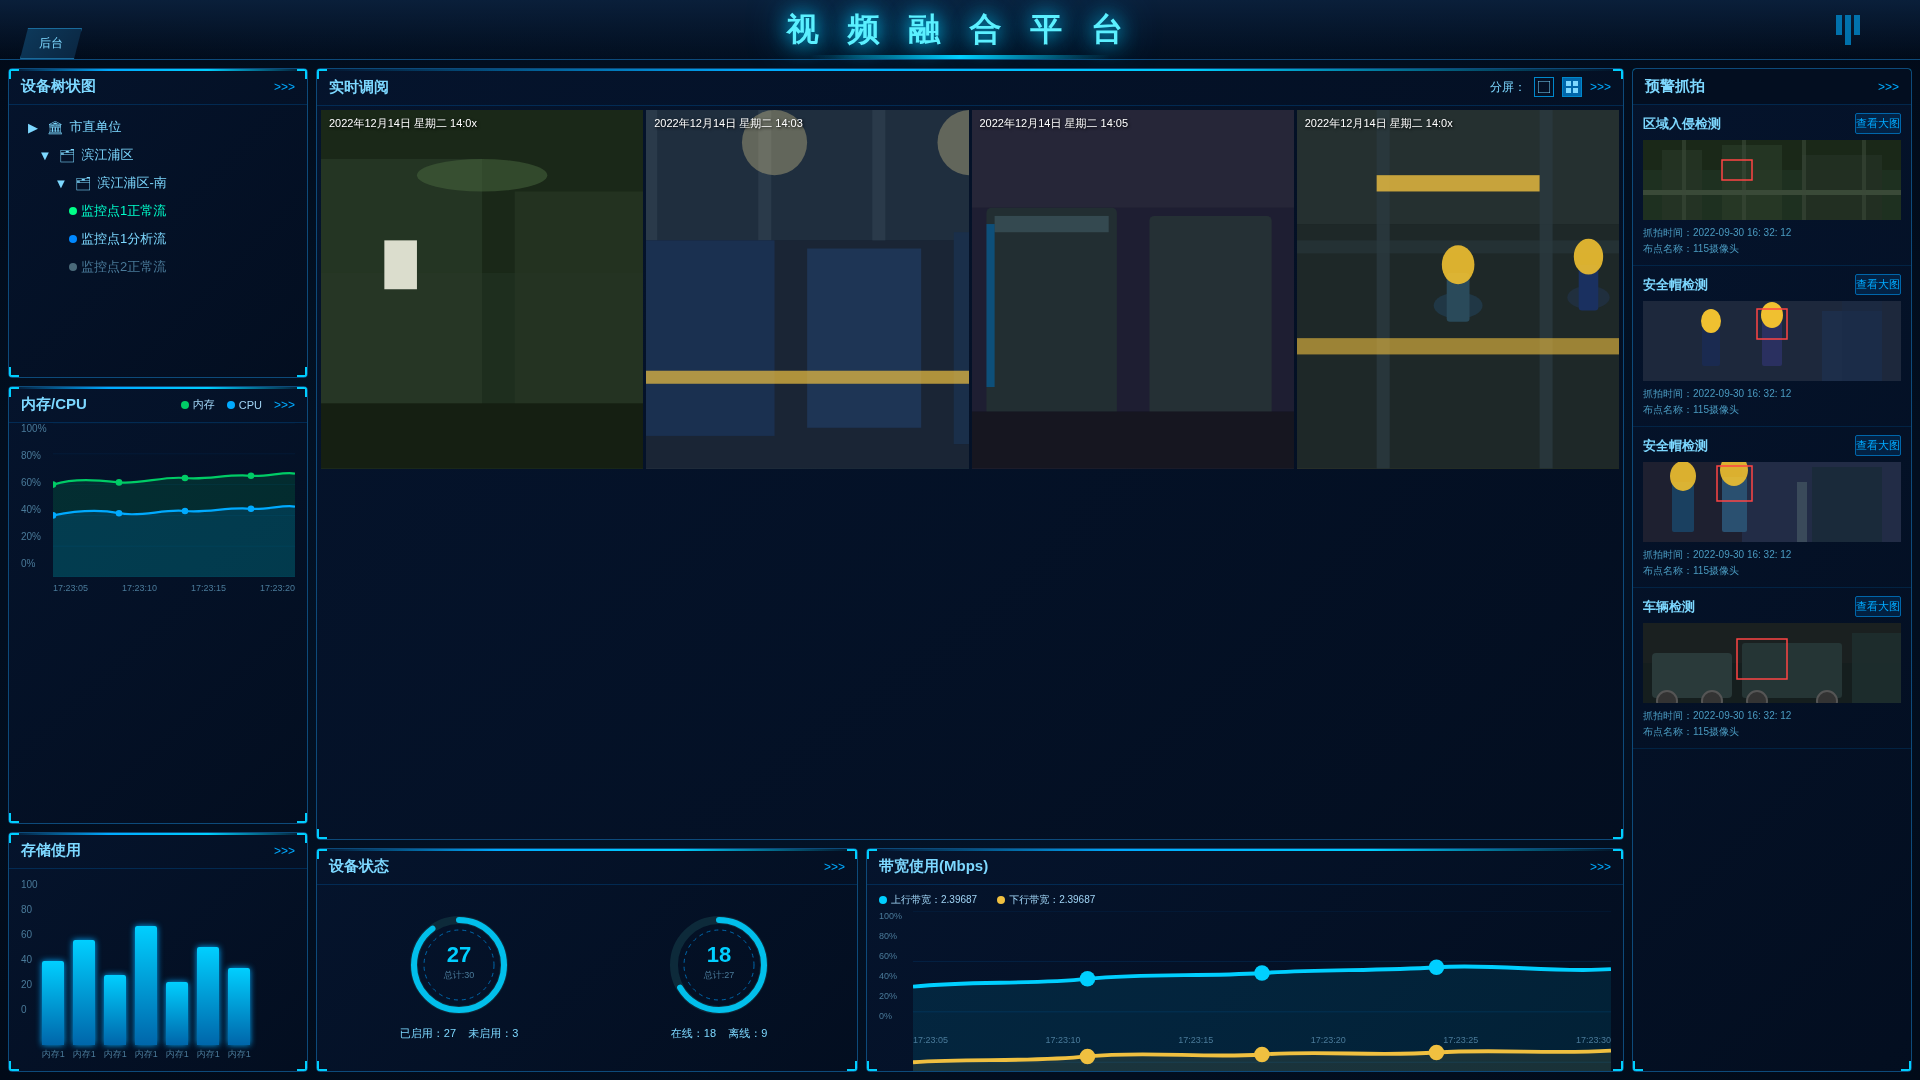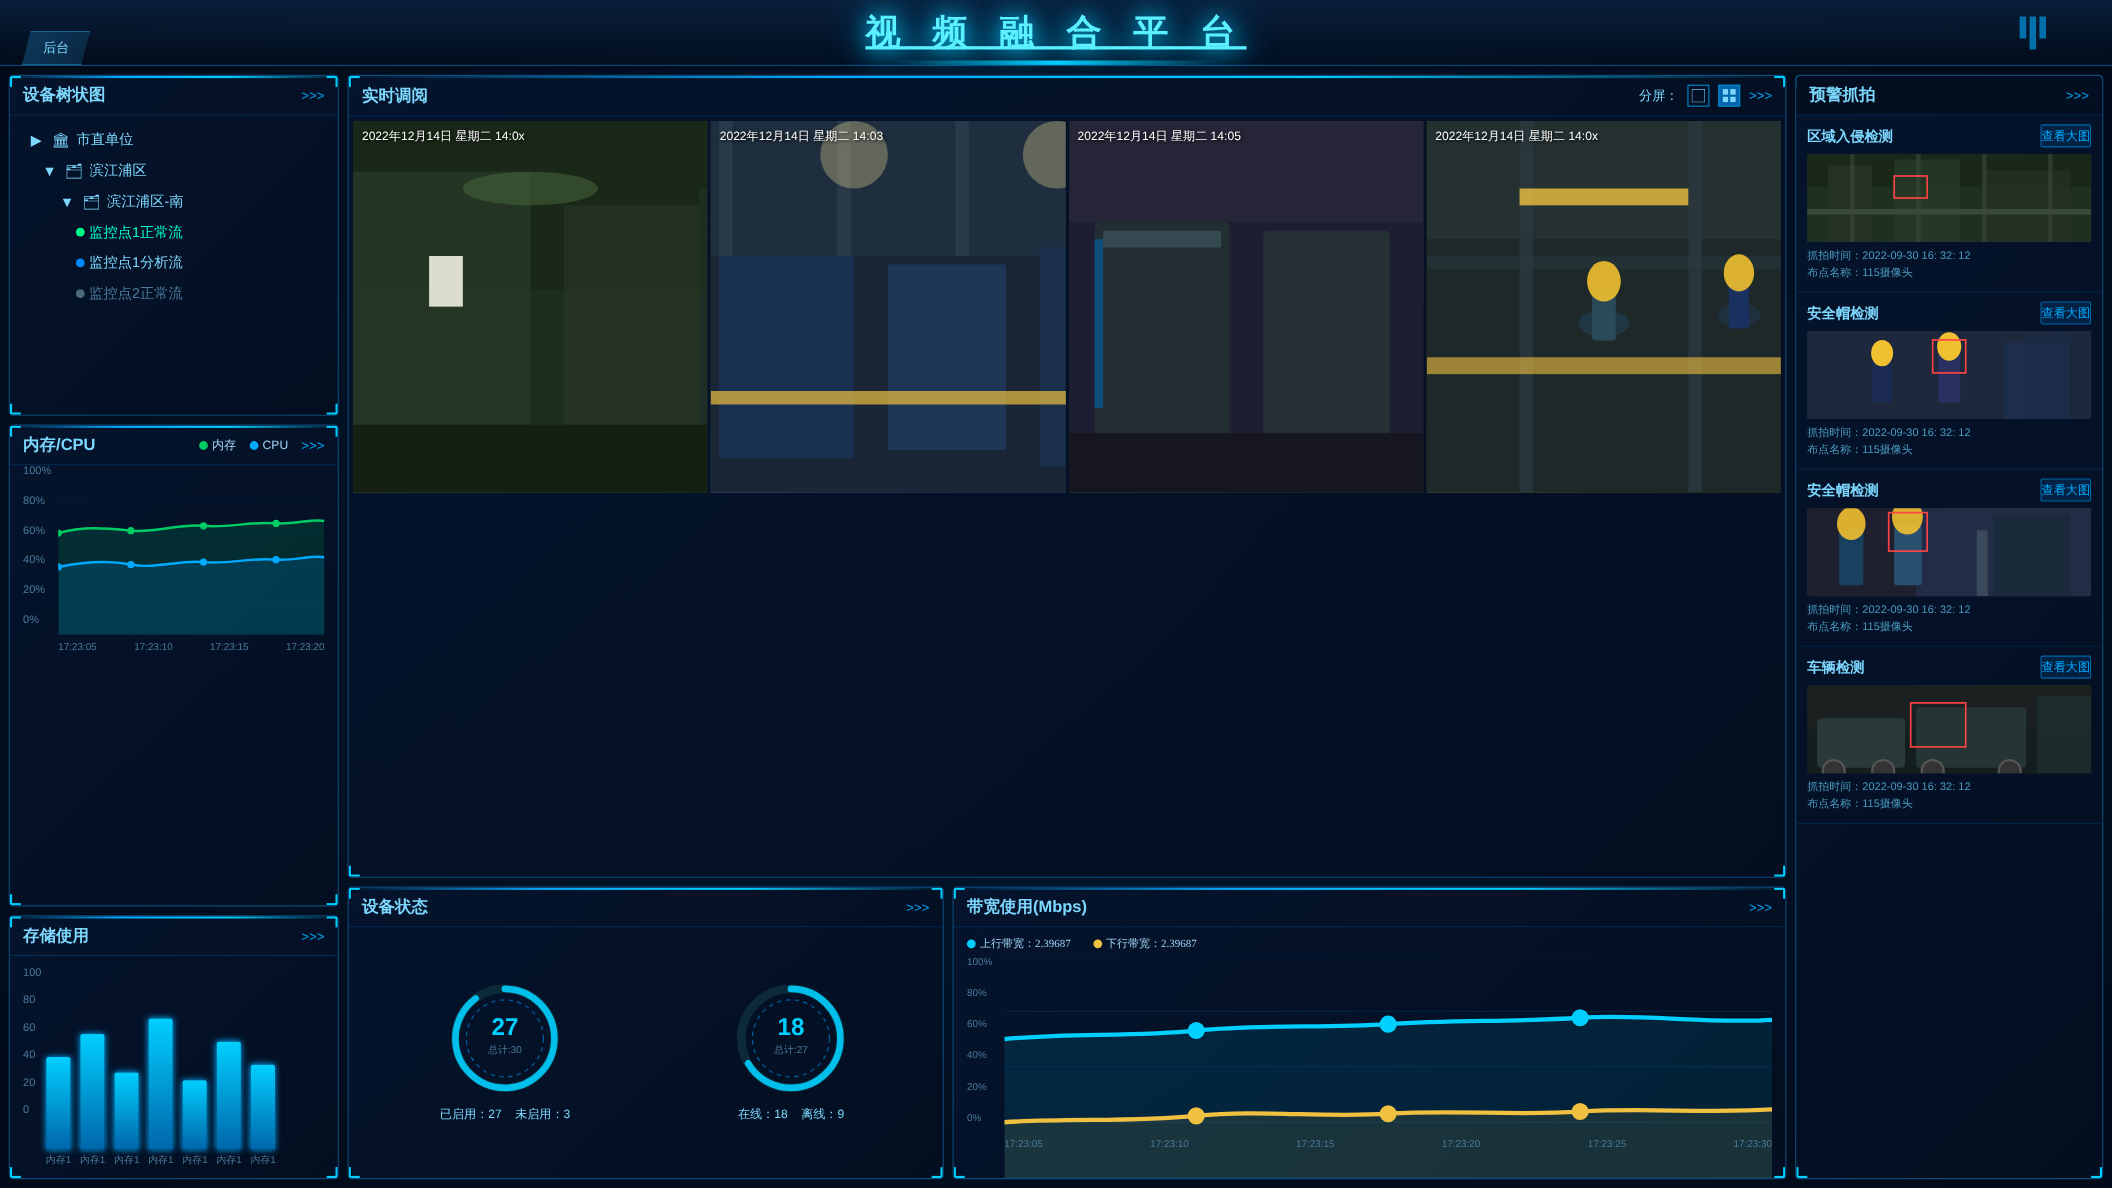--- a/index.html
+++ b/index.html
@@ -24,21 +24,20 @@
       position: relative;
       background: linear-gradient(180deg, #0a1f3a 0%, transparent 100%);
       border-bottom: 1px solid #0d4a7a;
     }
     .header-title {
       font-size: 32px;
       font-weight: bold;
       color: #5bf0ff;
       letter-spacing: 10px;
       text-shadow: 0 0 20px #00cfff, 0 0 40px #0088cc;
-      text-decoration: underline;
     }
     .header-btn {
       position: absolute;
       left: 20px;
       top: 28px;
       background: linear-gradient(135deg, #0d3a5c, #0a2540);
       border: 1px solid #1a6a9a;
       color: #7dd8ff;
       padding: 6px 18px;
       font-size: 12px;
@@ -312,21 +311,21 @@
     
     .video-1 { background: linear-gradient(135deg, #1a2a1a 0%, #2a3a2a 30%, #3a4a3a 50%, #1a3a2a 100%); }
     .video-2 { background: linear-gradient(135deg, #1a2a3a 0%, #2a3a4a 30%, #3a4a5a 50%, #1a3a4a 100%); }
     .video-3 { background: linear-gradient(135deg, #1a1a2a 0%, #2a2a3a 30%, #3a3a4a 50%, #1a2a3a 100%); }
     .video-4 { background: linear-gradient(135deg, #2a2a1a 0%, #3a3a2a 30%, #4a4a3a 50%, #2a3a1a 100%); }
 
     
     .mid-bottom {
       display: flex;
       gap: 8px;
-      height: 266px;
+      height: 224px;
     }
 
     
     .device-status-panel {
       flex: 1;
     }
     .gauges {
       display: flex;
       justify-content: space-around;
       align-items: center;
@@ -764,21 +763,21 @@
         <div class="corner-tl"></div>
           <div class="corner-tr"></div>
           <div class="corner-bl"></div>
           <div class="corner-br"></div>
         <div class="panel-header">
           <span class="panel-title">带宽使用(Mbps)</span>
           <span class="panel-more">&gt;&gt;&gt;</span>
         </div>
         <div class="bw-chart-area">
 
-          <div style="display:flex;gap:20px;font-size:10px;margin-bottom:4px;font-family:Liberation Serif, serif;">
+          <div style="display:flex;gap:20px;font-size:10px;margin-bottom:4px;">
             <div style="display:flex;align-items:center;gap:4px;">
               <div style="width:8px;height:8px;border-radius:50%;background:#00cfff;"></div>
               <span>上行带宽：2.39687</span>
             </div>
             <div style="display:flex;align-items:center;gap:4px;">
               <div style="width:8px;height:8px;border-radius:50%;background:#f0c040;"></div>
               <span>下行带宽：2.39687</span>
             </div>
           </div>
           <div style="position:relative;height:calc(100% - 30px);">

